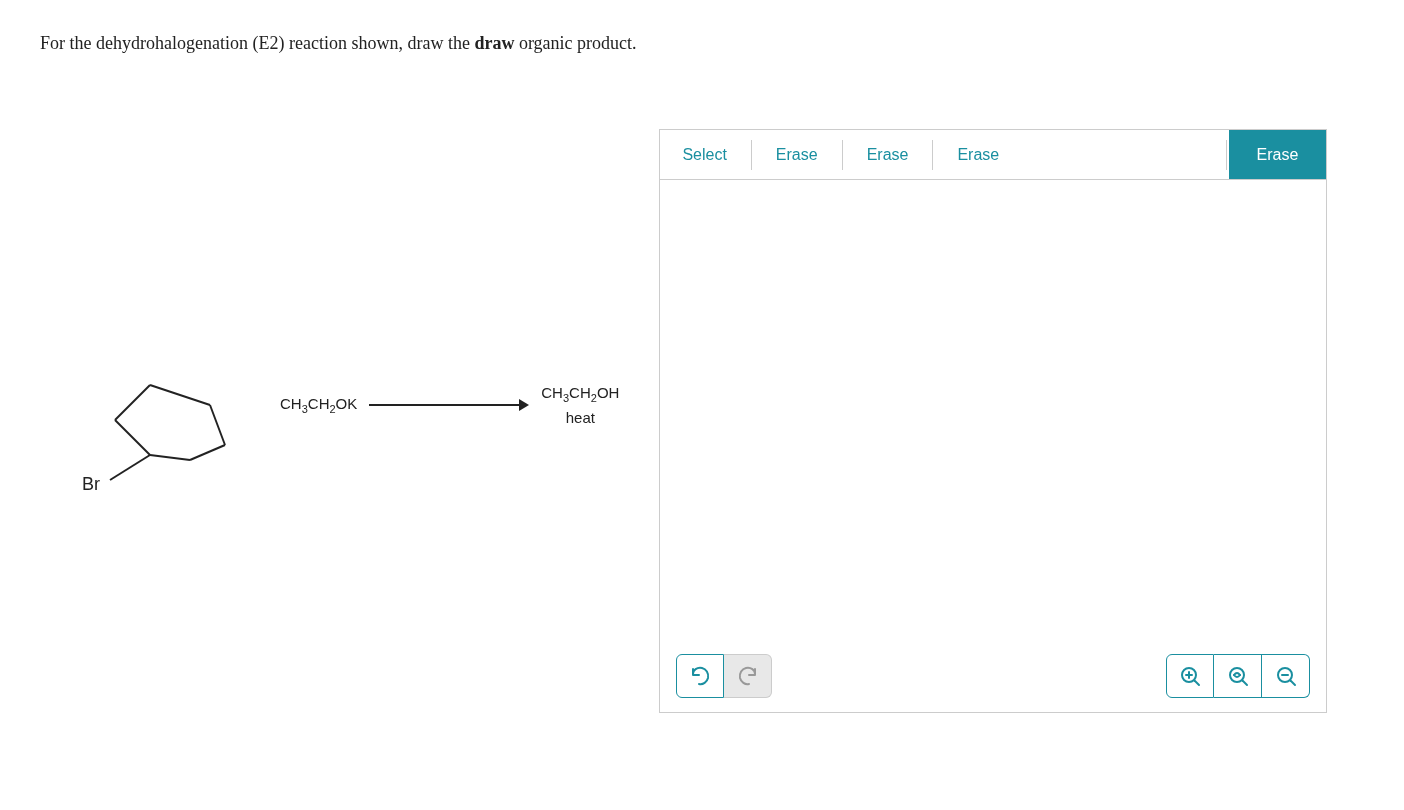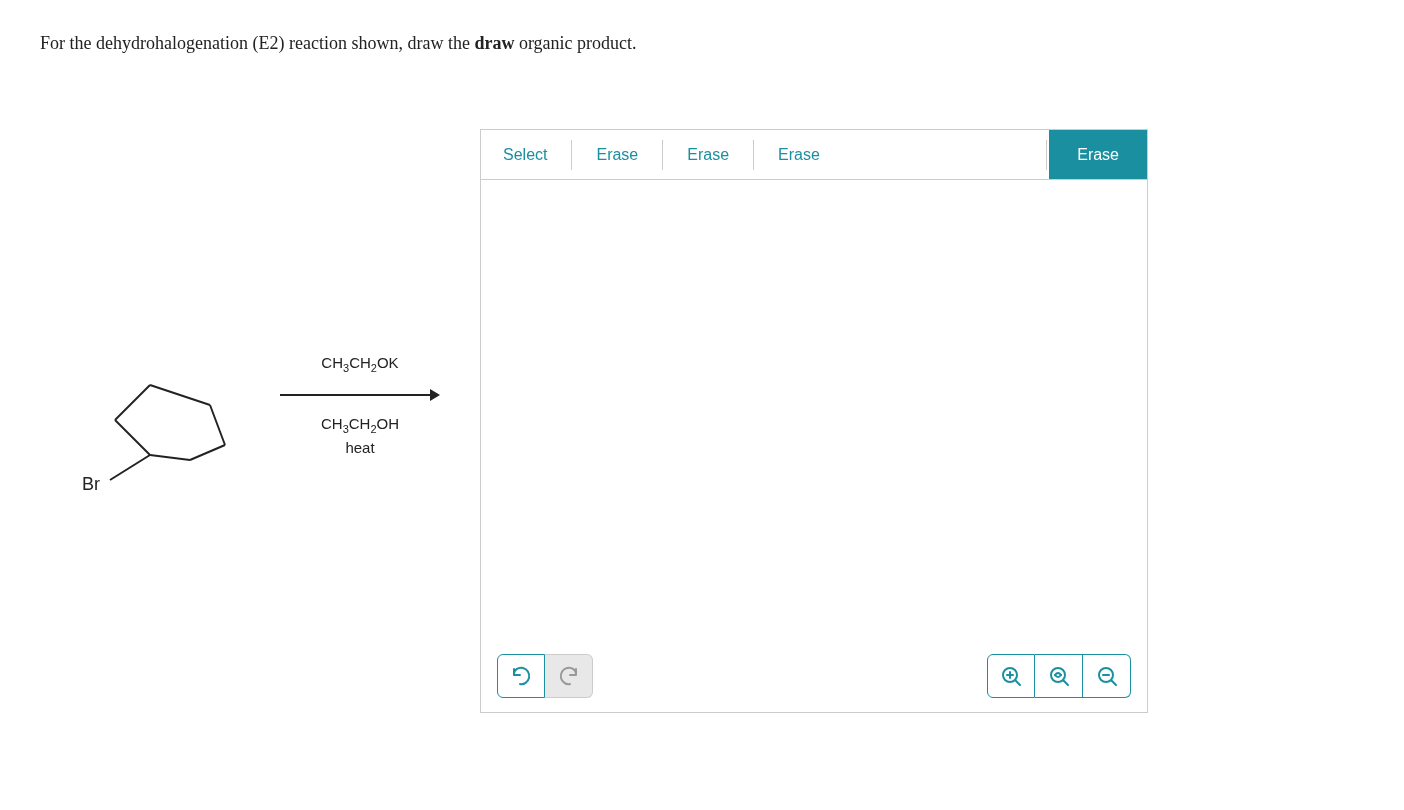--- a/index.html
+++ b/index.html
@@ -32,21 +32,21 @@
       margin-right: 40px;
     }
 
     .molecule-svg {
       width: 220px;
       height: 200px;
     }
 
     .reaction-arrow-area {
       display: flex;
-      flex-direction: column;
+      flex-direction: row;
       align-items: center;
       gap: 12px;
     }
 
     .reaction-label {
       font-size: 15px;
       font-family: Arial, sans-serif;
       text-align: center;
       line-height: 1.4;
     }

